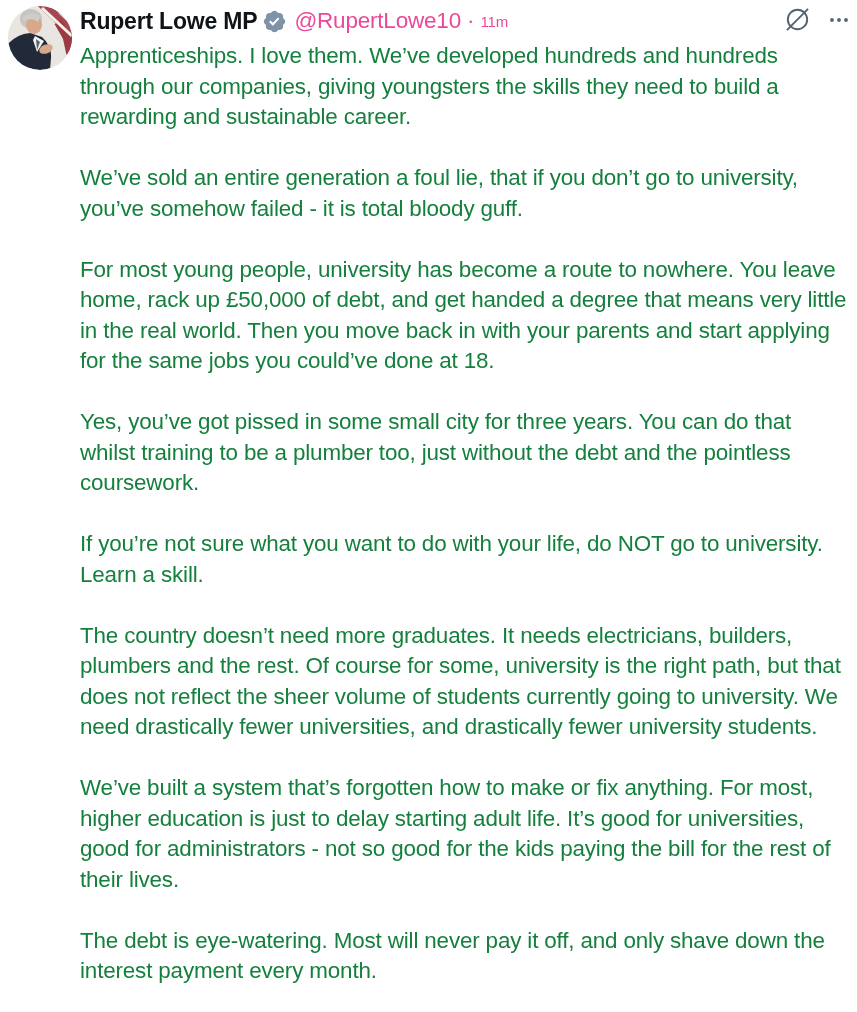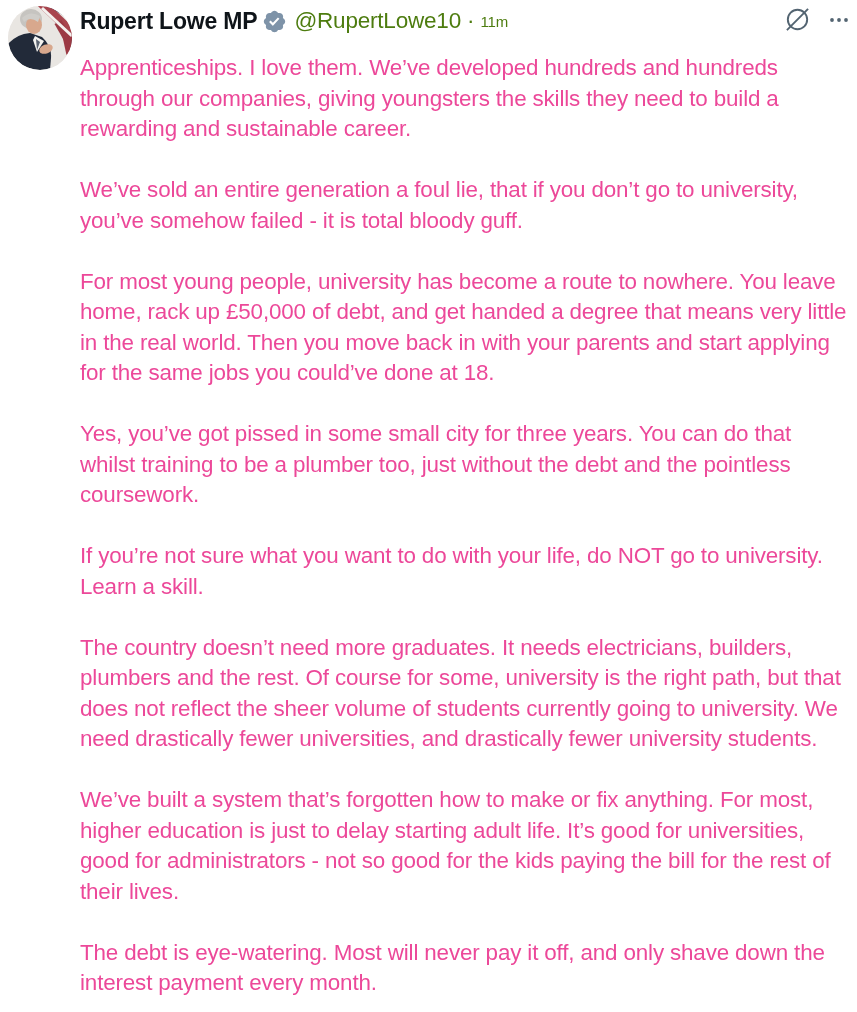--- a/index.html
+++ b/index.html
@@ -48,21 +48,21 @@
     font-size: 23px;
     letter-spacing: -0.2px;
     color: #0f1419;
     cursor: pointer;
   }
   .badge {
     display: inline-flex;
     align-items: center;
     margin: 1px 2px 0 5px;
   }
-  .secondary { color: #4d7c0f; }
+  .secondary { color: #ec4899; }
   .handle {
     font-size: 22.5px;
     letter-spacing: -0.2px;
     margin-left: 5px;
     cursor: pointer;
   }
   .dot-sep {
     font-size: 22.5px;
     margin: 0 6px;
   }
@@ -77,25 +77,25 @@
     border: none;
     padding: 0;
     cursor: pointer;
     display: inline-flex;
     align-items: center;
     justify-content: center;
     color: #536471;
   }
   .grok-btn { margin-right: 16px; }
   .tweet-text {
-    margin-top: 15px;
+    margin-top: 3px;
     font-size: 22.4px;
     line-height: 30.5px;
     letter-spacing: -0.15px;
-    color: #ec4899;
+    color: #15803d;
     white-space: pre-wrap;
     word-wrap: break-word;
     max-width: 772px;
   }
 </style>
 </head>
 <body>
 
 <div class="page">
   <article class="tweet">

